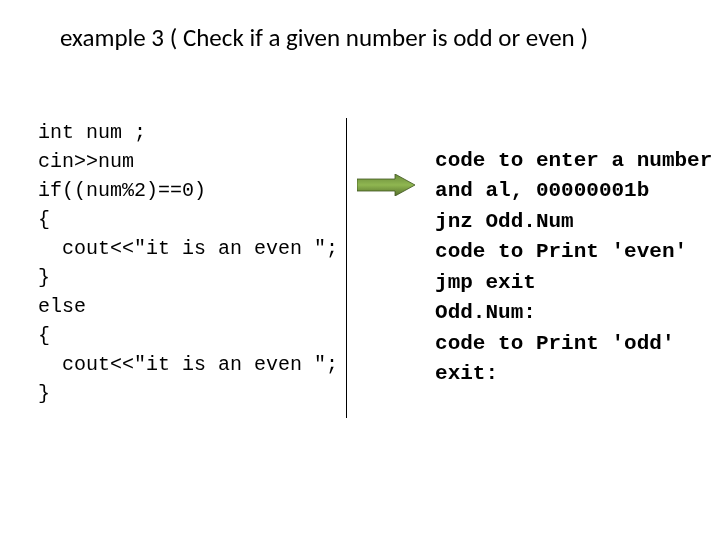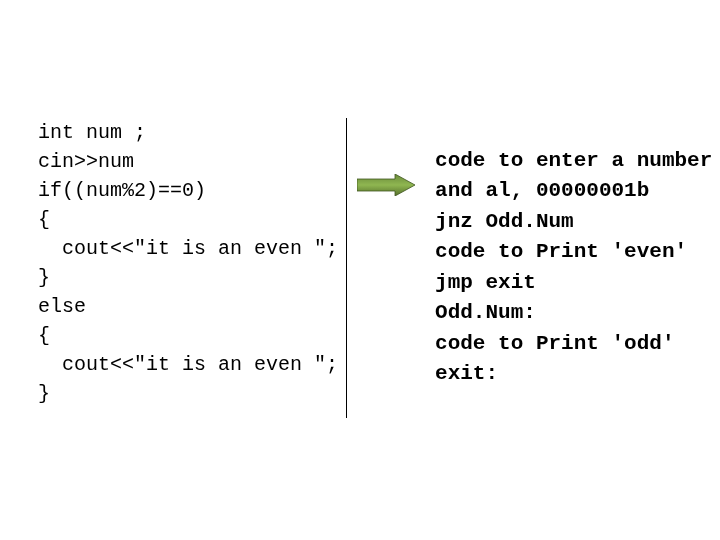--- a/index.html
+++ b/index.html
@@ -76,20 +76,21 @@
     color: #000;
     white-space: pre;
     font-weight: bold;
   }
 </style>
 </head>
 <body>
 
 <div class="slide">
 
+  <div class="title">example 3 ( Check if a given number is odd or even )</div>
 
   <div class="content">
     <div class="cols">
 
       <div class="code-left">int num ;
 cin&gt;&gt;num
 if((num%2)==0)
 {
   cout&lt;&lt;"it is an even ";
 }

